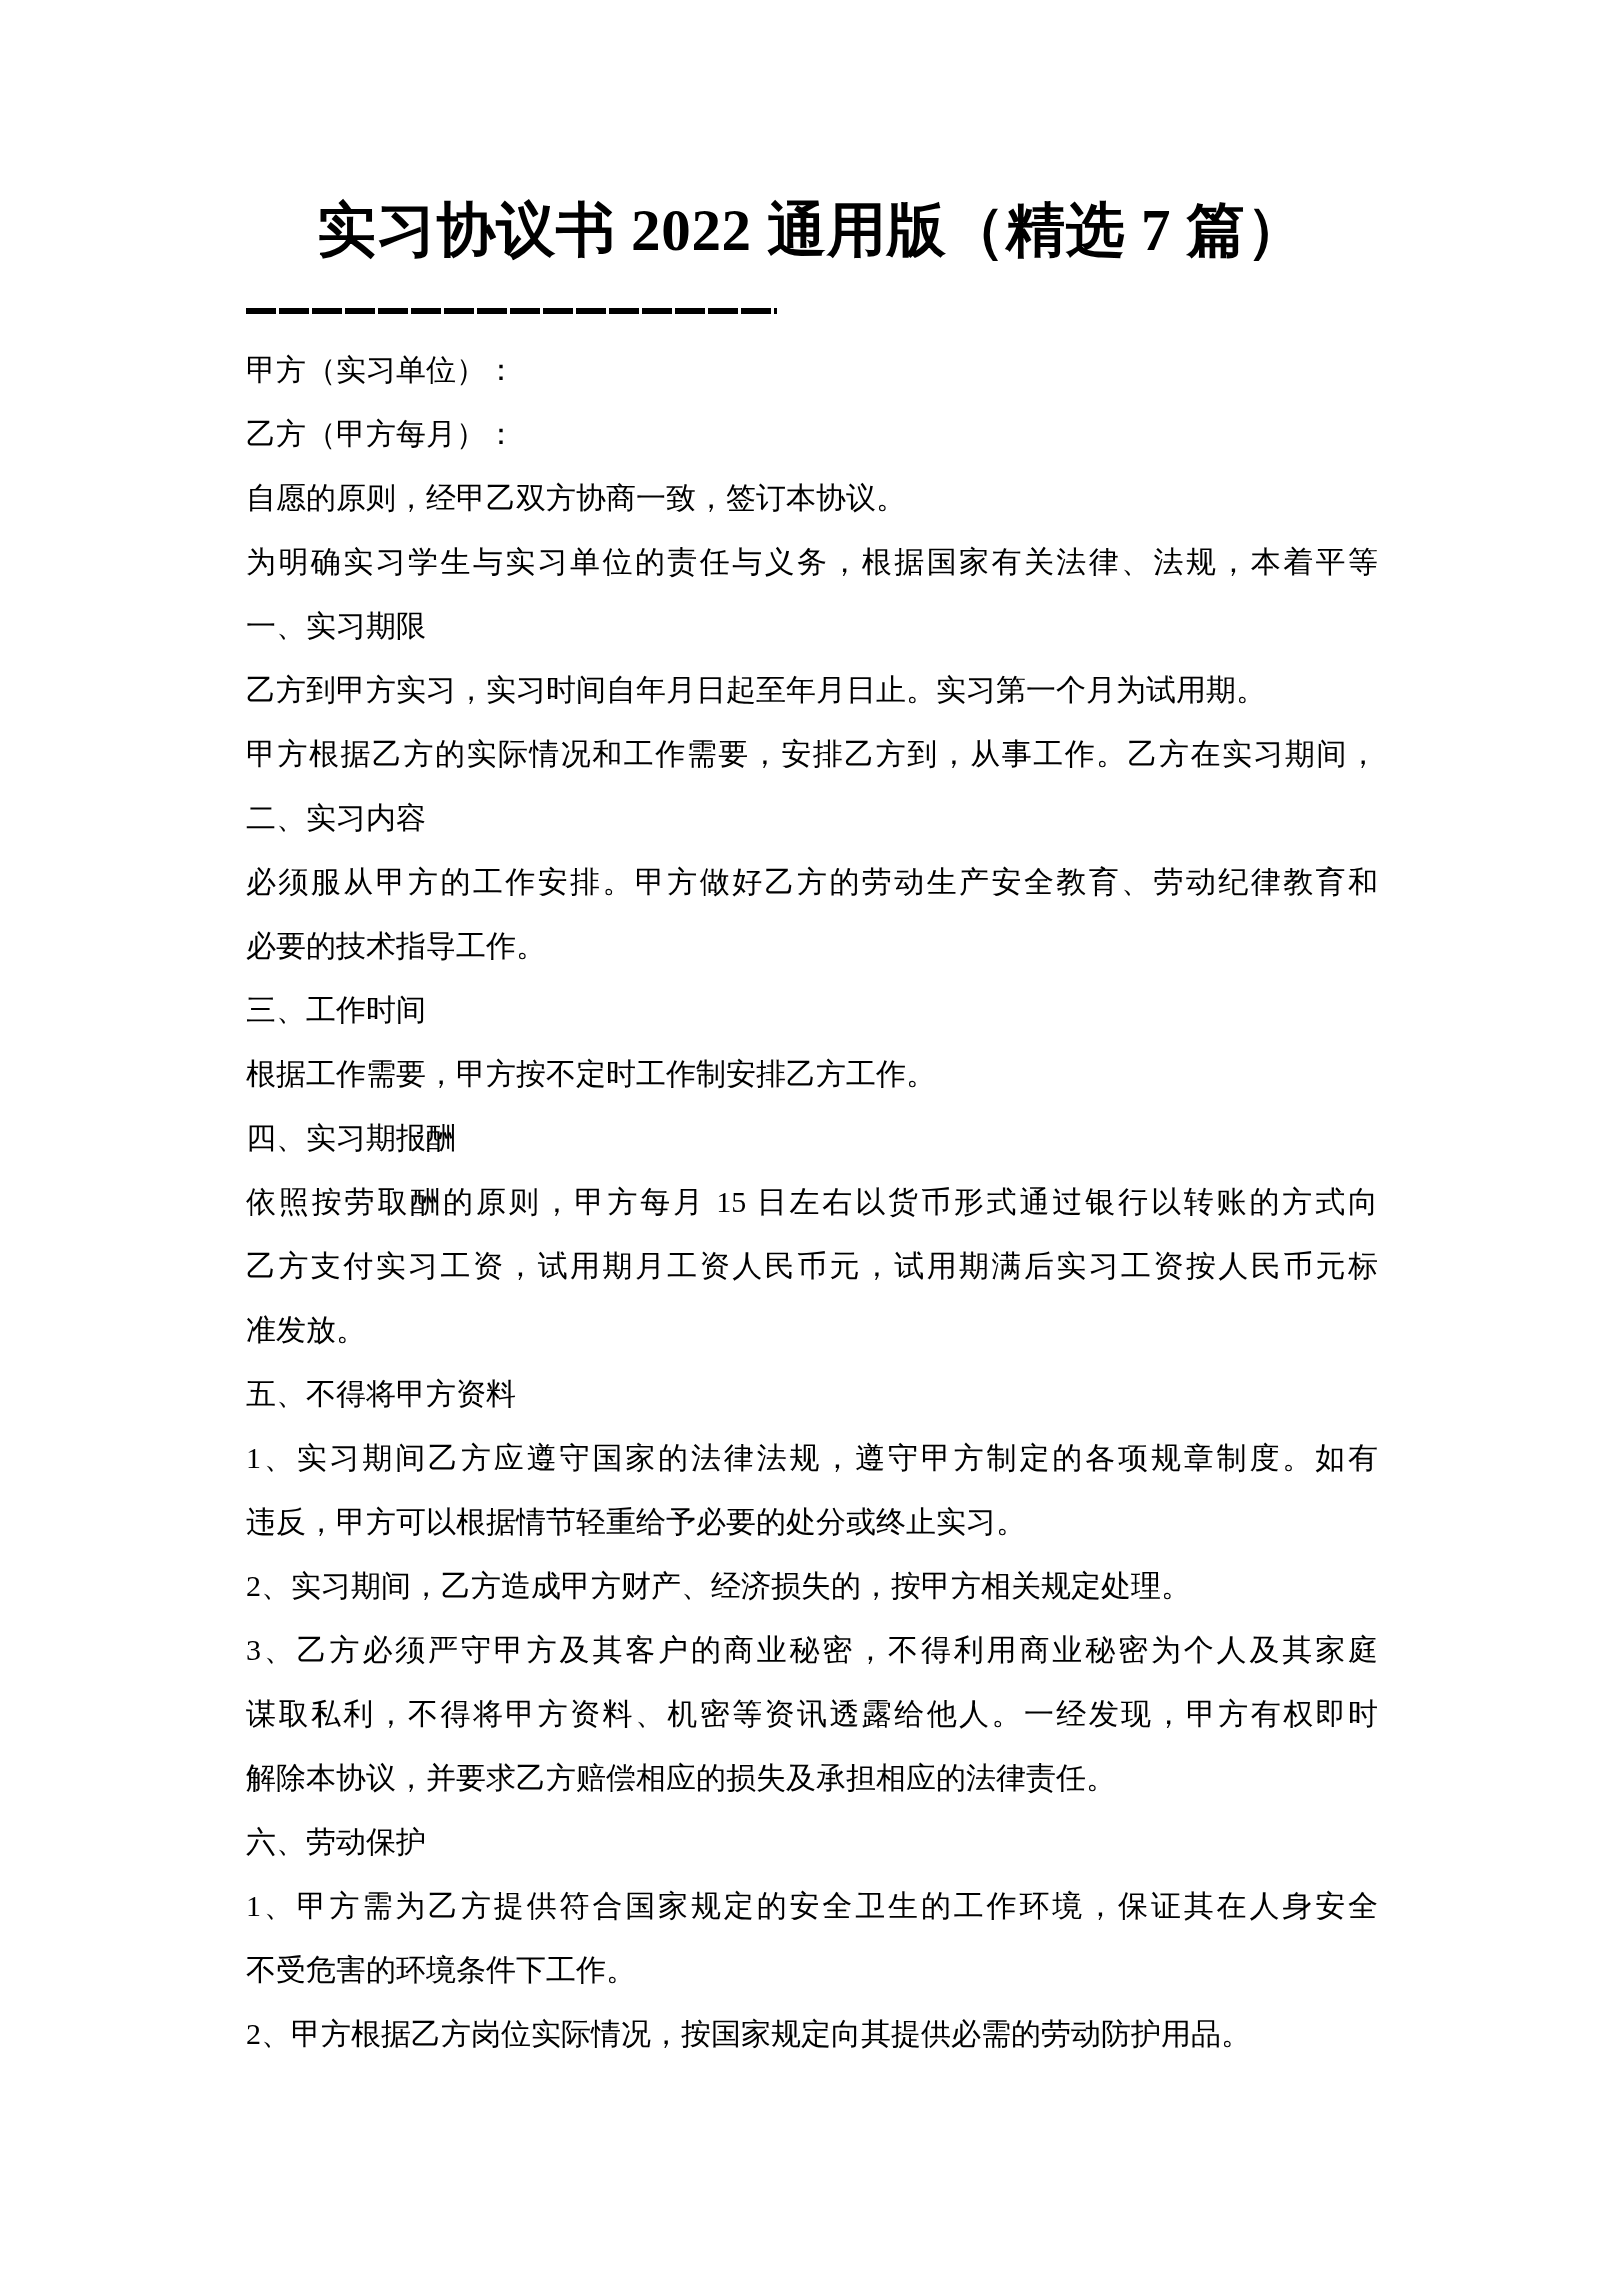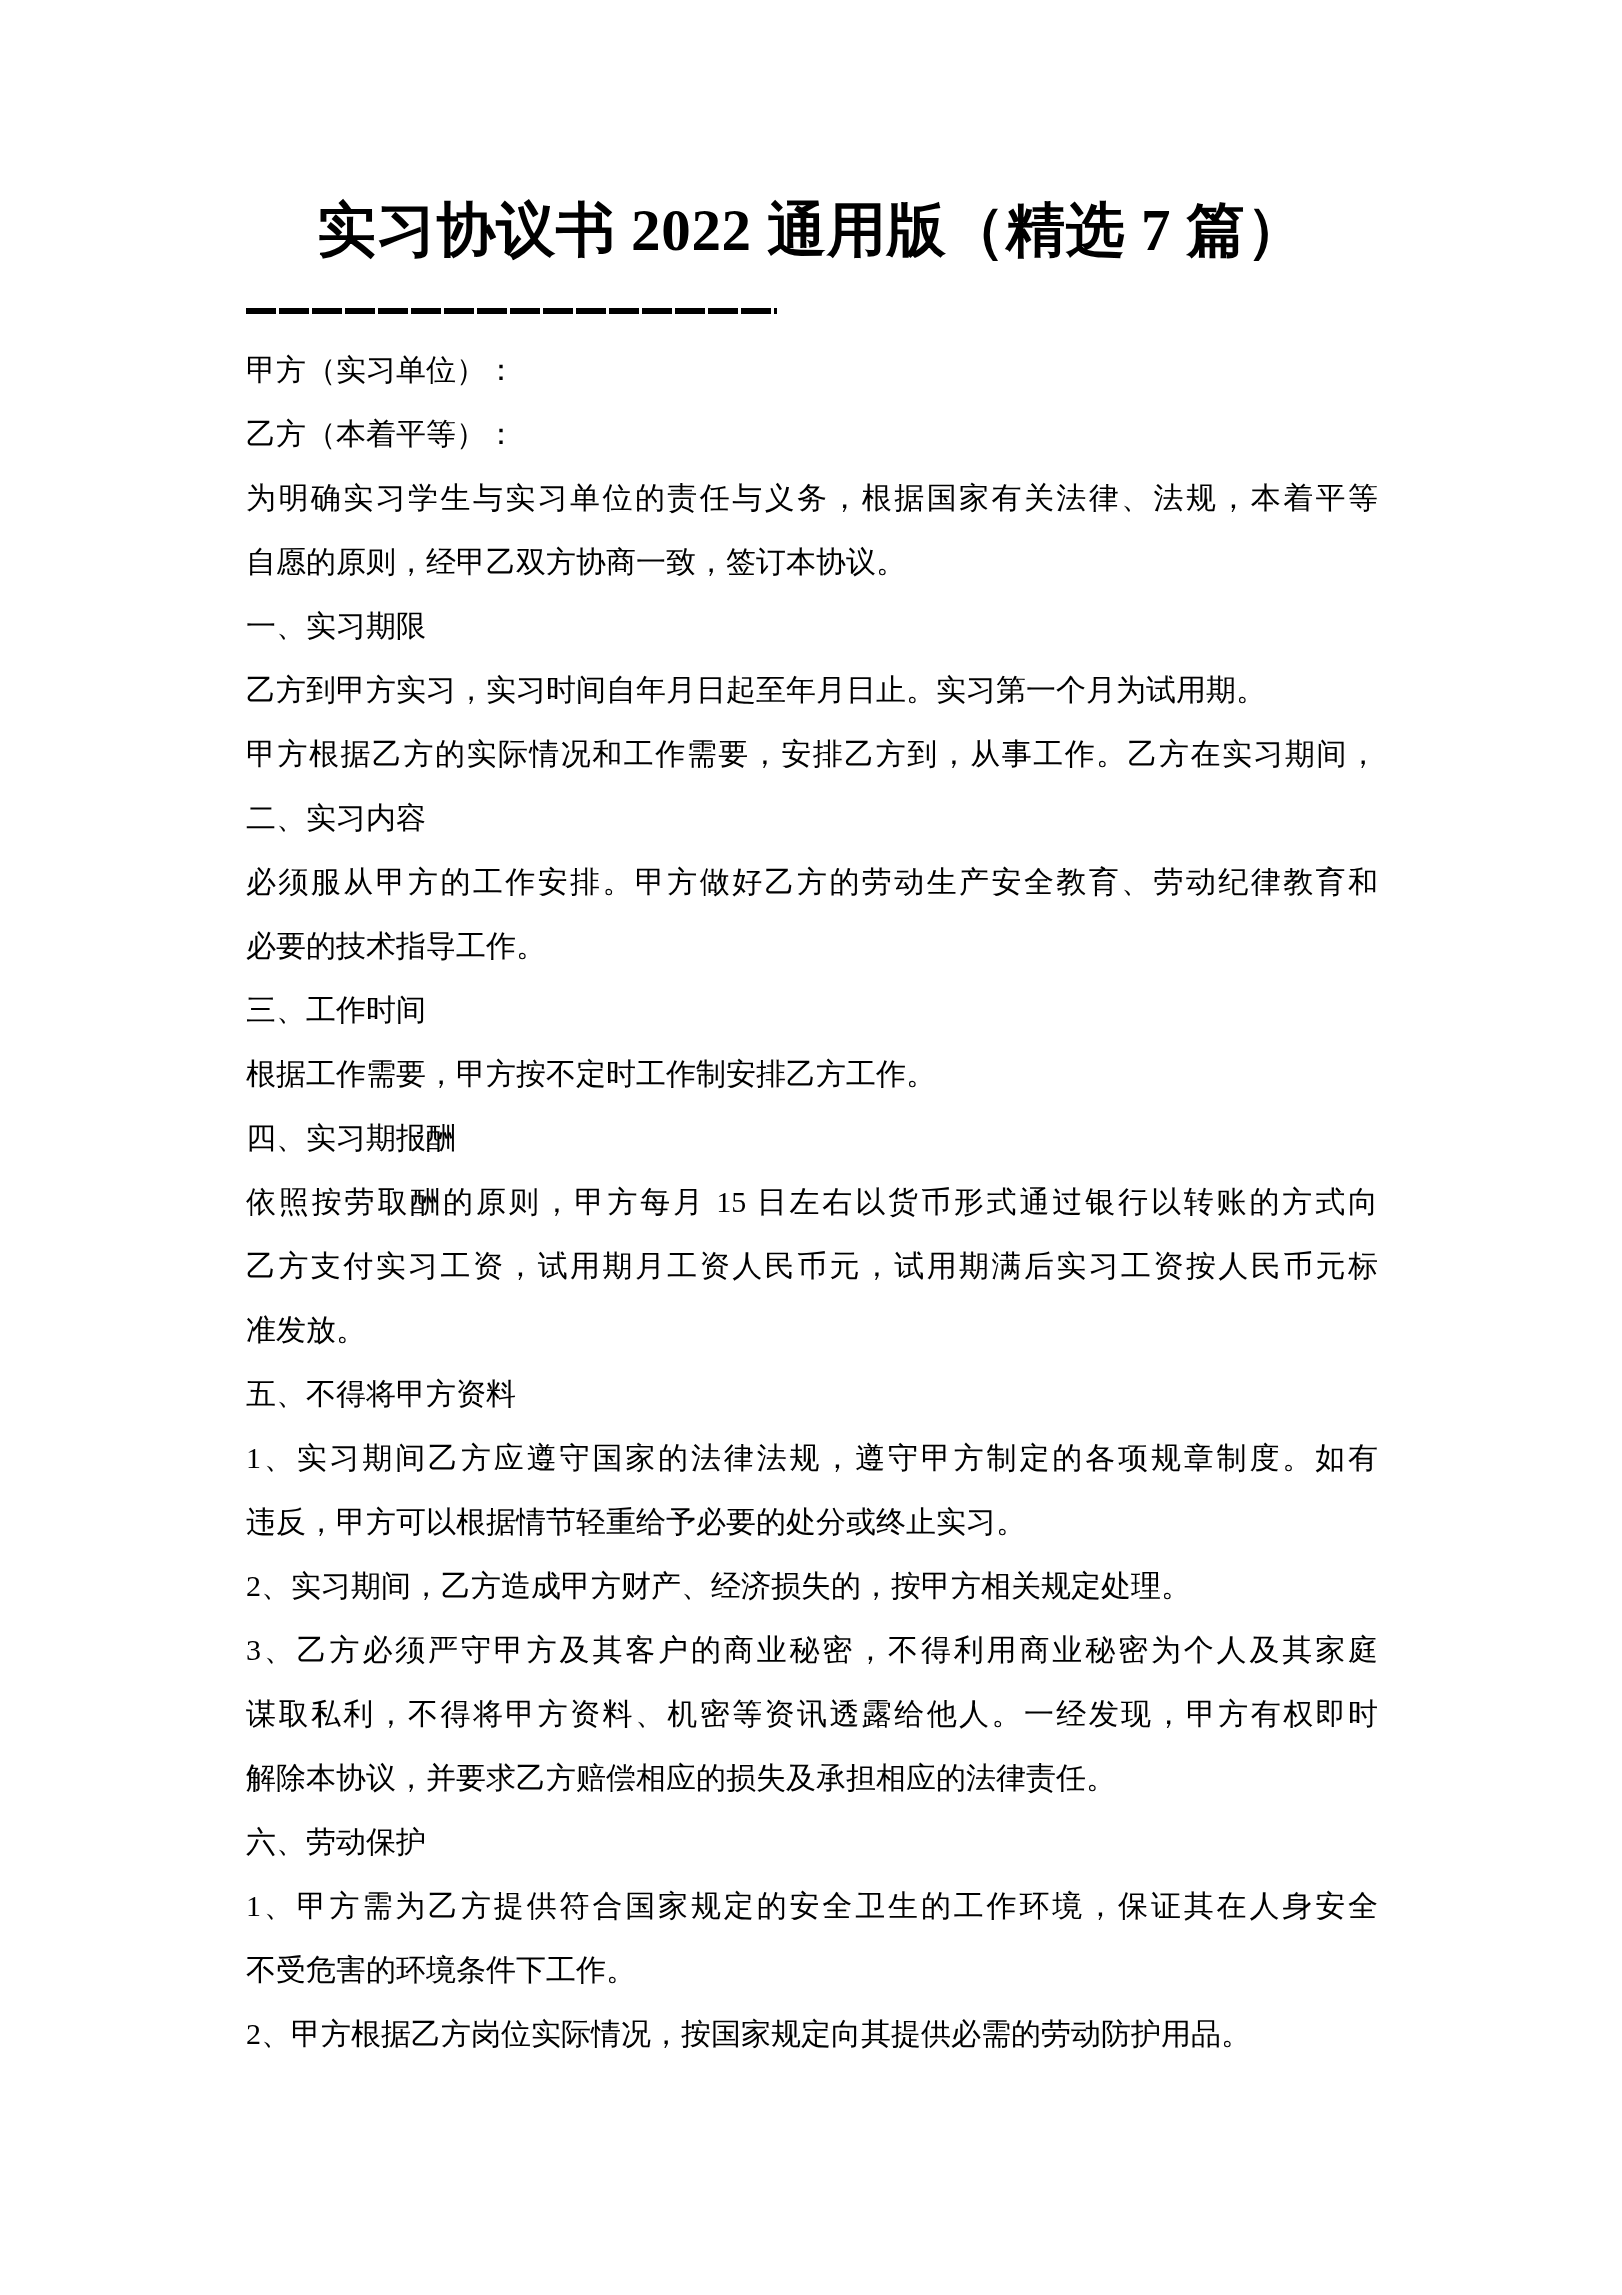--- a/index.html
+++ b/index.html
@@ -71,23 +71,23 @@
 <div class="page">
 
   <h1 class="title">实习协议书 2022 通用版（精选 7 篇）</h1>
 
   <div class="divider">
     <span class="visually-hidden">________________</span>
   </div>
 
   <div class="body">
       <div class="line">甲方（实习单位）：</div>
-      <div class="line">乙方（本着平等）：</div>
+      <div class="line">乙方（甲方每月）：</div>
+      <div class="line">自愿的原则，经甲乙双方协商一致，签订本协议。</div>
       <div class="line justify">为明确实习学生与实习单位的责任与义务，根据国家有关法律、法规，本着平等</div>
-      <div class="line">自愿的原则，经甲乙双方协商一致，签订本协议。</div>
       <div class="line">一、实习期限</div>
       <div class="line">乙方到甲方实习，实习时间自年月日起至年月日止。实习第一个月为试用期。</div>
       <div class="line justify">甲方根据乙方的实际情况和工作需要，安排乙方到，从事工作。乙方在实习期间，</div>
       <div class="line">二、实习内容</div>
       <div class="line justify">必须服从甲方的工作安排。甲方做好乙方的劳动生产安全教育、劳动纪律教育和</div>
       <div class="line">必要的技术指导工作。</div>
       <div class="line">三、工作时间</div>
       <div class="line">根据工作需要，甲方按不定时工作制安排乙方工作。</div>
       <div class="line">四、实习期报酬</div>
       <div class="line justify">依照按劳取酬的原则，甲方每月 15 日左右以货币形式通过银行以转账的方式向</div>

